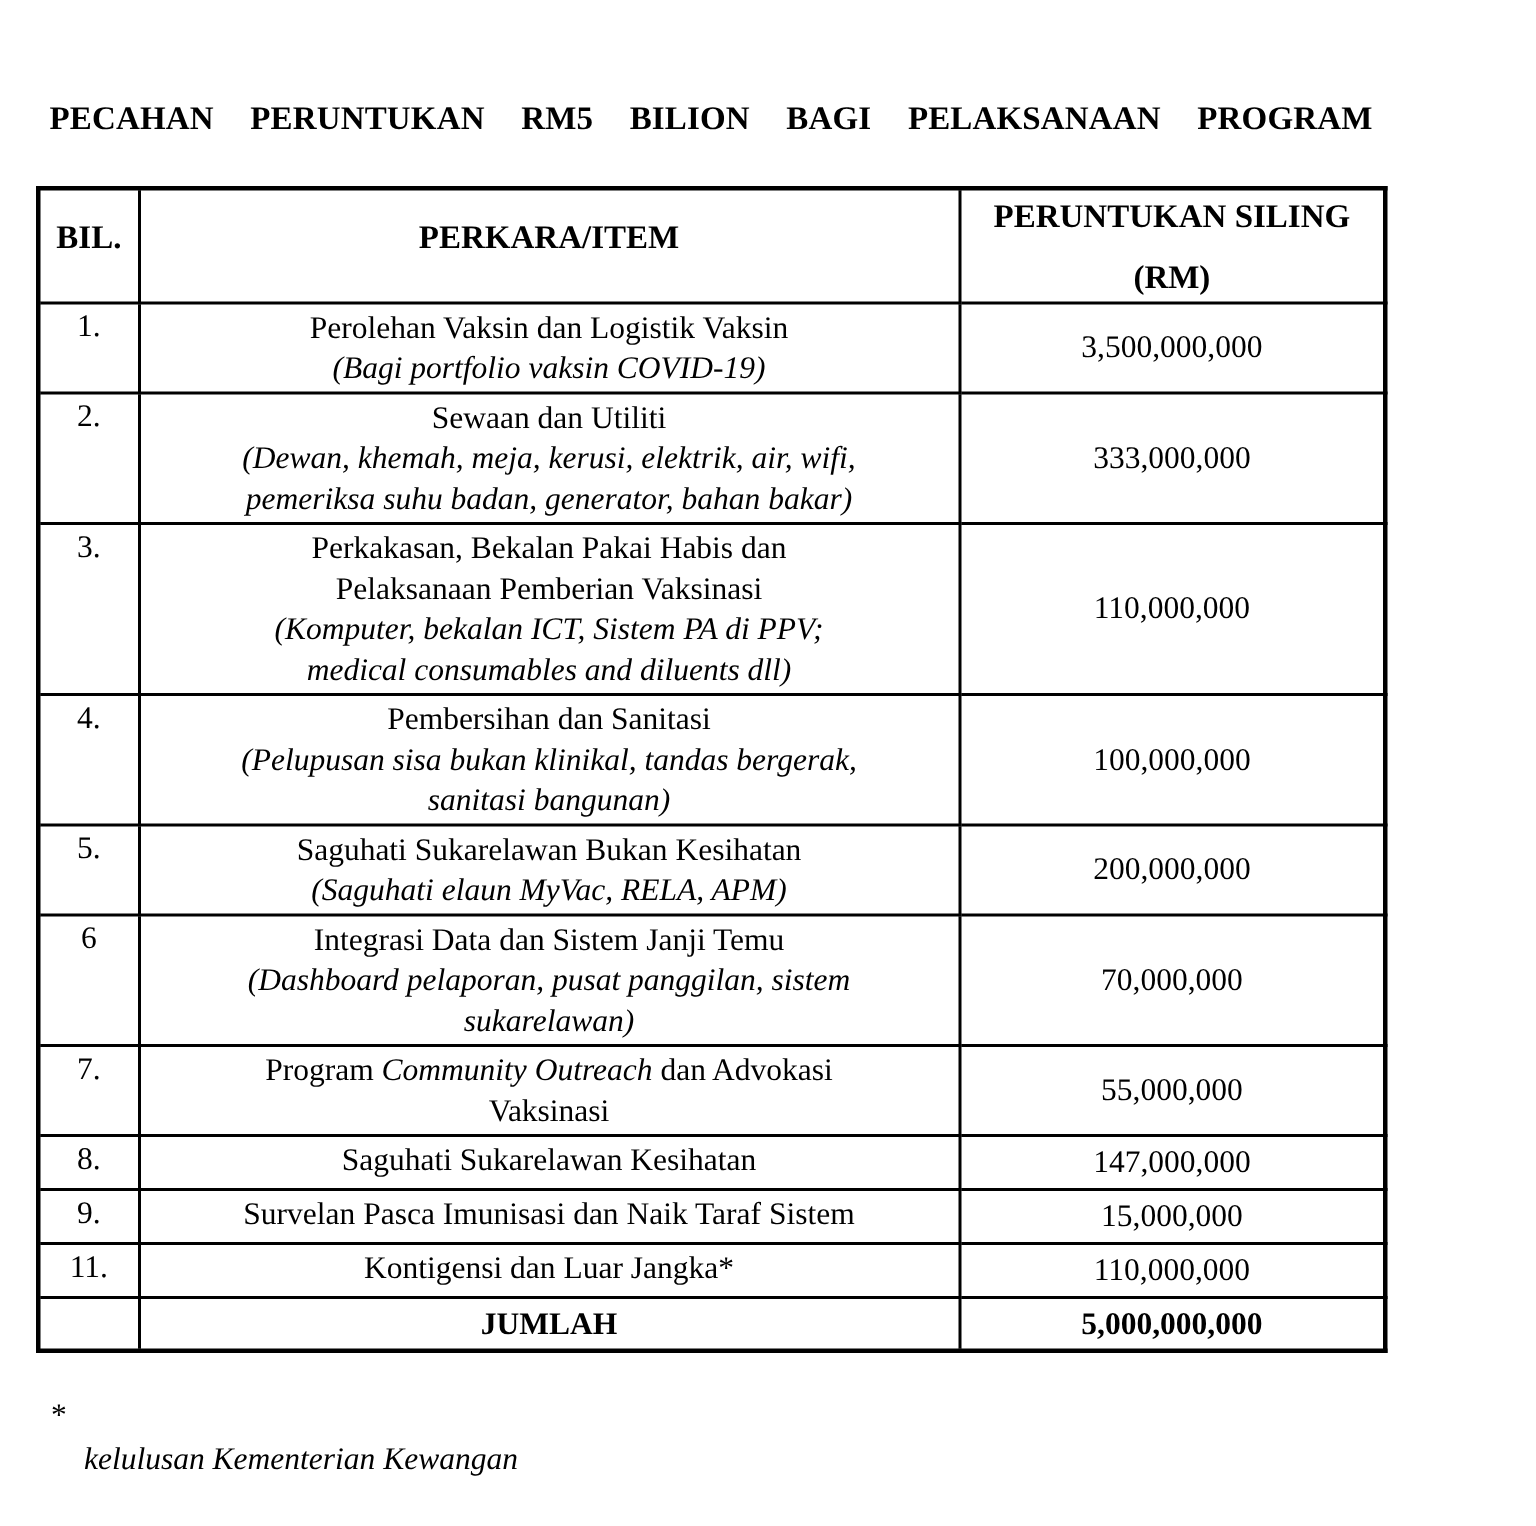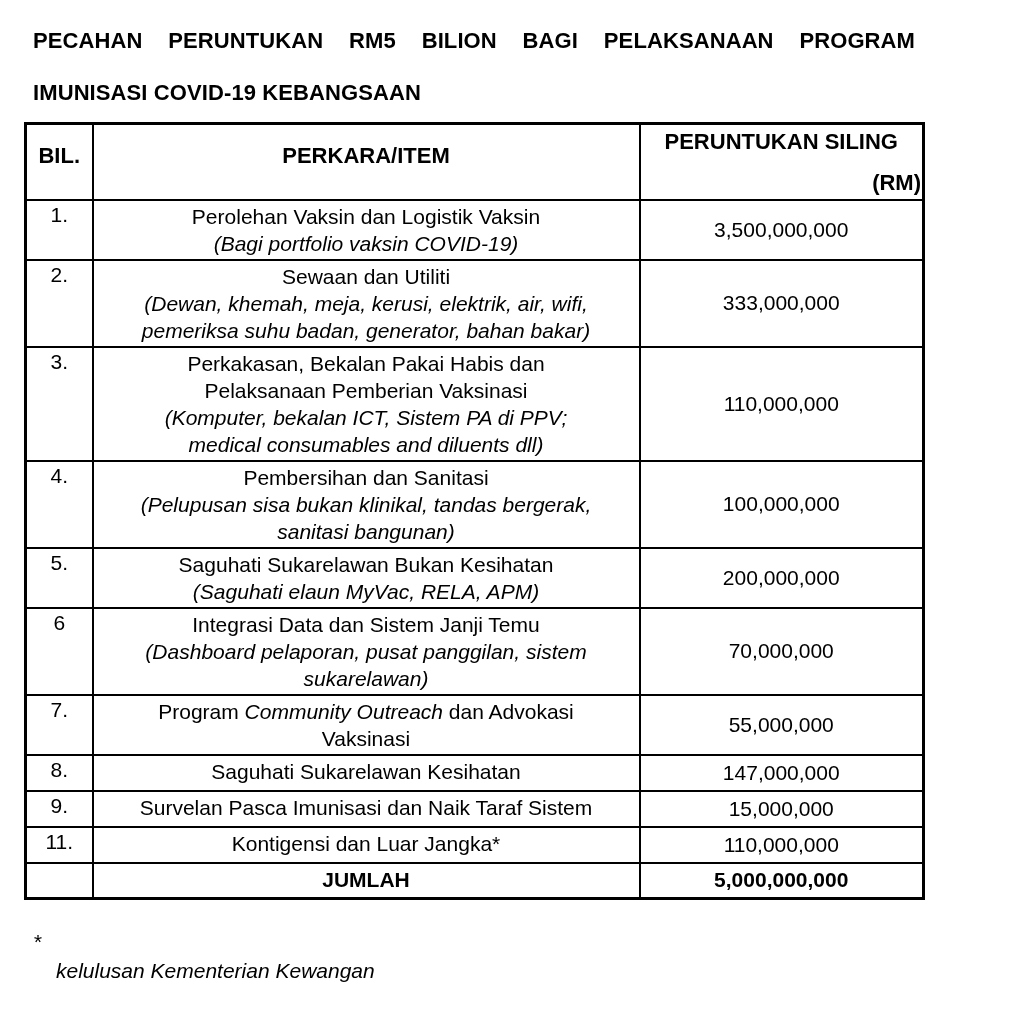--- a/index.html
+++ b/index.html
@@ -8,21 +8,22 @@
     background: #ffffff;
     color: #000000;
     font-family: "Liberation Sans", sans-serif;
   }
   .page {
     position: relative;
     width: 823px;
     height: 1017px;
     background: #ffffff;
     box-sizing: border-box;
-    padding: 28px 0 0 24px;
+    padding: 66px 0 0 24px;
+    font-family: Liberation Serif, serif;
   }
   
   .doc-title {
     width: 882px;
     margin-left: 9px;
     font-weight: bold;
     font-size: 22px;
     line-height: 26px;
     letter-spacing: 0.1px;
   }
@@ -35,41 +36,41 @@
     content: "";
     display: inline-block;
     width: 100%;
     height: 0;
   }
   
   .alloc-table {
     border-collapse: collapse;
     table-layout: fixed;
     width: 898px;
-    margin-top: 16px;
+    margin-top: 6px;
   }
   .alloc-table col.c-bil    { width: 67px;  }
   .alloc-table col.c-item   { width: 547px; }
   .alloc-table col.c-amount { width: 284px; }
   .alloc-table { border: 3px solid #000000; }
   .alloc-table th,
   .alloc-table td {
     border: 2px solid #000000;
     box-sizing: border-box;
   }
   .alloc-table thead th {
     font-weight: bold;
     font-size: 22px;
     text-align: center;
     vertical-align: top;
     height: 76px;
   }
   th.h-bil, th.h-item { padding-top: 18px; }
   th.h-amount { padding-top: 4px; }
-  th.h-amount .rm-line { margin-top: 15px; text-align: right; }
+  th.h-amount .rm-line { margin-top: 15px; }
   .alloc-table tbody td {
     font-size: 21px;
     height: 36px;
     padding: 2px 6px;
   }
   td.col-bil {
     text-align: center;
     vertical-align: top;
     padding-top: 4px;
   }
@@ -107,21 +108,20 @@
   }
   .fn-text { flex: 1 1 auto; }
 </style>
 </head>
 <body>
 
 <div class="page">
 
   <div class="doc-title">
     <span class="title-line title-justify">PECAHAN PERUNTUKAN RM5 BILION BAGI PELAKSANAAN PROGRAM</span>
-    <span class="title-line">IMUNISASI COVID-19 KEBANGSAAN</span>
   </div>
 
   <table class="alloc-table">
     <colgroup>
       <col class="c-bil">
       <col class="c-item">
       <col class="c-amount">
     </colgroup>
     <thead>
       <tr>

